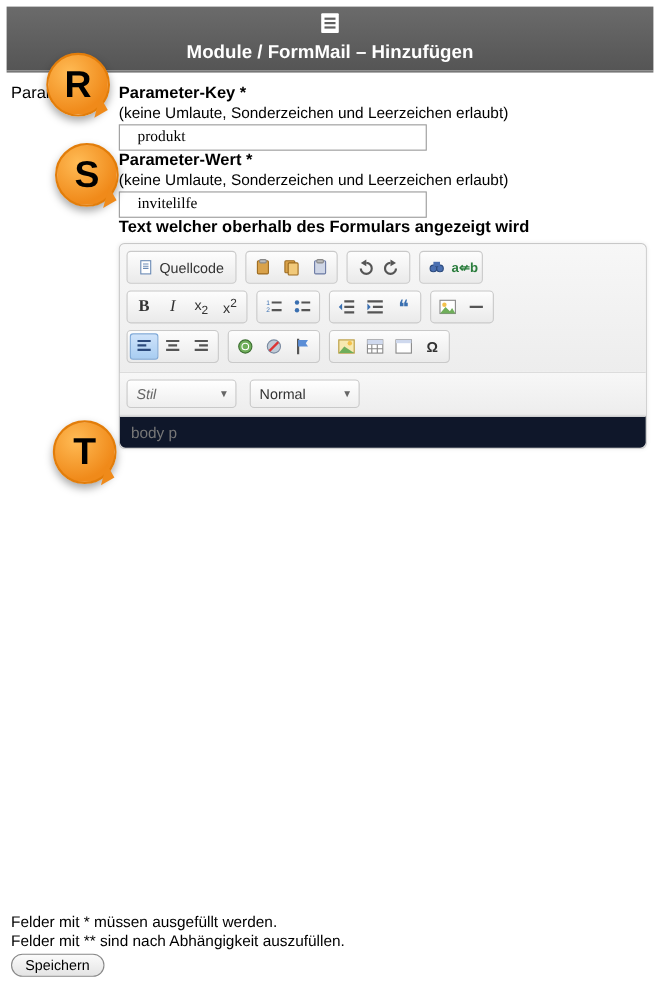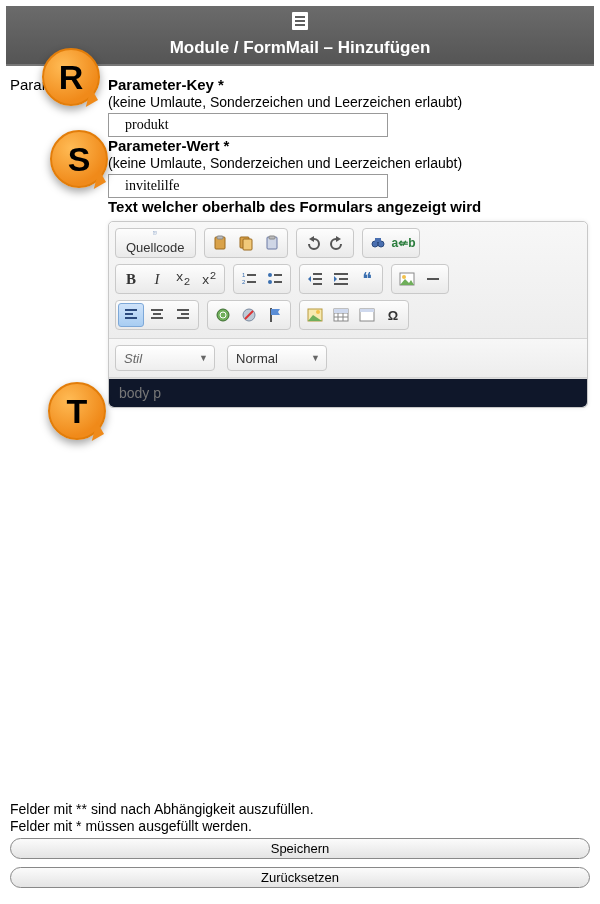--- a/index.html
+++ b/index.html
@@ -106,31 +106,30 @@
   .tb-btn {
     width: 26px;
     height: 24px;
     display: flex;
     align-items: center;
     justify-content: center;
     font-size: 13px;
     color: #333;
     border-radius: 3px;
     cursor: pointer;
-    flex-direction: column;
   }
   .tb-btn.wide { width: auto; padding: 0 8px; gap: 5px; }
   .tb-btn.active {
     background: linear-gradient(#cfe3fa,#a8cdf2);
     border: 1px solid #7da8d8;
   }
   .ico { display:inline-block; }
   .bold { font-weight: bold; font-family: Georgia, serif; font-size: 15px; }
   .ital { font-style: italic; font-family: Georgia, serif; font-size: 15px; }
-  .sub  { font-family: Liberation Mono, monospace; }
+  .sub  { font-family: Liberation Sans, sans-serif; }
   .sel-row {
     padding: 6px;
     display: flex;
     gap: 12px;
     border-bottom: 1px solid #d5d5d5;
     background: linear-gradient(#f7f7f7,#ededed);
     align-items: flex-end;
   }
   .sel {
     width: 100px;
@@ -165,21 +164,21 @@
     border-radius: 0 0 5px 5px;
   }
   .footer {
     position: absolute;
     bottom: 16px;
     left: 10px;
     right: 10px;
     font-size: 14px;
   }
   .footer .note { margin-bottom: 1px; }
-  .btns { margin-top: 4px; display: flex; gap: 8px; flex-direction: column; }
+  .btns { margin-top: 4px; display: flex; gap: 8px; }
   .pill {
     border: 1px solid #888;
     border-radius: 11px;
     background: linear-gradient(#fbfbfb,#e4e4e4);
     padding: 2px 12px;
     font-size: 13px;
     cursor: pointer;
     font-family: Verdana, sans-serif;
   }
 
@@ -466,25 +465,24 @@
 
         <div class="statusbar">
           <span>body  p</span>
         </div>
       </div>
 
     </div>
   </div>
 
   <div class="footer">
+    <div class="note">Felder mit * müssen ausgefüllt werden.</div>
     <div class="note">Felder mit ** sind nach Abhängigkeit auszufüllen.</div>
-    <div class="note">Felder mit * müssen ausgefüllt werden.</div>
     <div class="btns">
       <button type="button" class="pill">Speichern</button>
-      <button type="button" class="pill">Zurücksetzen</button>
     </div>
   </div>
 
   <div class="bubble bR">R</div>
   <div class="bubble bS">S</div>
   <div class="bubble bT">T</div>
 
 </div>
 
 </body></html>

